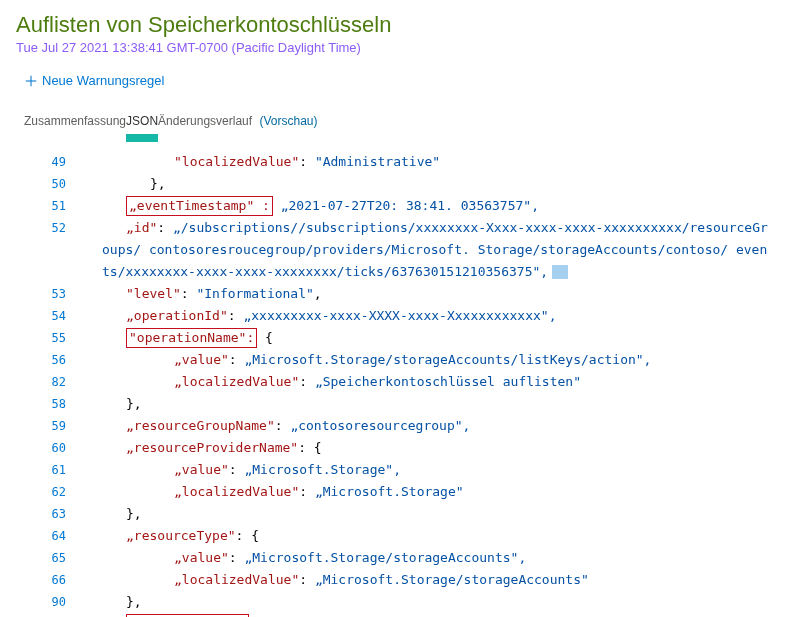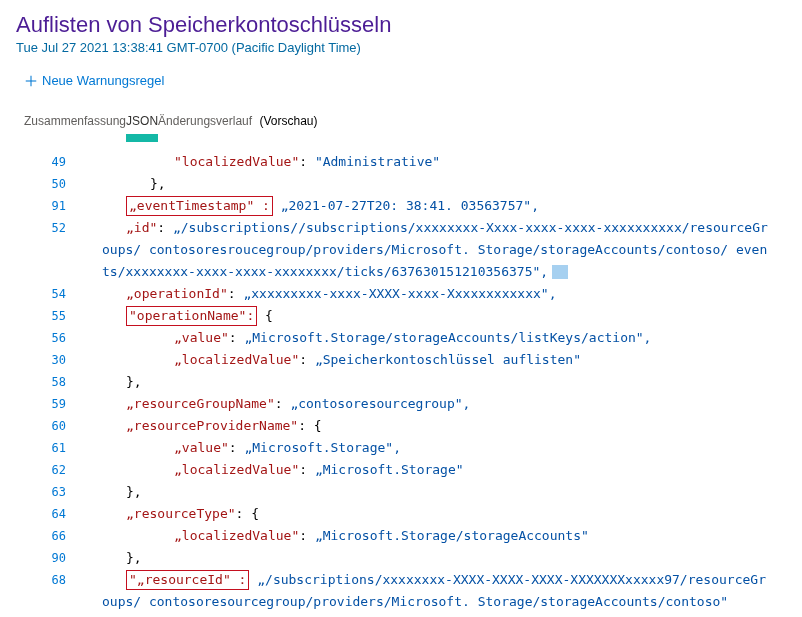--- a/index.html
+++ b/index.html
@@ -6,26 +6,26 @@
     body {
       font-family: "Segoe UI", -apple-system, sans-serif;
       background: #fff;
       color: #323130;
       width: 802px;
       padding: 12px 16px 0 16px;
     }
     h1.title {
       font-size: 22px;
       font-weight: 400;
-      color: #4c1d95;
+      color: #4d7c0f;
       margin-bottom: 2px;
     }
     .timestamp {
       font-size: 13px;
-      color: #0369a1;
+      color: #8b5cf6;
       margin-bottom: 18px;
     }
     .toolbar {
       margin: 6px 0 18px 8px;
     }
     .new-alert {
       display: inline-flex;
       align-items: center;
       gap: 4px;
       color: #0078d4;
@@ -49,21 +49,21 @@
     .tab {
       padding: 4px 0 6px 0;
       cursor: pointer;
     }
     .tab.selected {
       color: #323130;
       border-bottom: 8px solid #14b8a6;
       margin-bottom: -1px;
     }
     .preview {
-      color: #000000;
+      color: #0369a1;
       margin-left: 4px;
     }
     .code-area {
       margin: 10px 16px 0 28px;
       overflow: hidden;
     }
     .code-line {
       display: flex;
       align-items: flex-start;
       font-family: Consolas, Menlo, monospace;
@@ -139,41 +139,45 @@
 <div class="code-area" id="code-area">
     <div class="code-line">
       <div class="line-no">49</div>
       <div class="line-body"><span class="indent3"></span><span class="tok-key">"localizedValue"</span><span class="tok-punc">: </span><span class="tok-str">"Administrative"</span></div>
     </div>
     <div class="code-line">
       <div class="line-no">50</div>
       <div class="line-body"><span class="indent2"></span><span class="tok-punc">},</span></div>
     </div>
     <div class="code-line">
-      <div class="line-no">91</div>
+      <div class="line-no">51</div>
       <div class="line-body"><span class="indent1"></span><span class="boxed tok-key">„eventTimestamp"   :</span><span class="tok-plain"> </span><span class="tok-str">„2021-07-27T20: 38:41. 03563757",</span></div>
     </div>
     <div class="code-line">
       <div class="line-no">52</div>
       <div class="line-body"><span class="indent1"></span><span class="tok-key2">„id"</span><span class="tok-punc">: </span><span class="tok-str">„/subscriptions//subscriptions/xxxxxxxx-Xxxx-xxxx-xxxx-xxxxxxxxxx/resourceGroups/ contosoresroucegroup/providers/Microsoft.     Storage/storageAccounts/contoso/ events/xxxxxxxx-xxxx-xxxx-xxxxxxxx/ticks/637630151210356375",</span><span class="hl-square"></span></div>
     </div>
     <div class="code-line">
+      <div class="line-no">53</div>
+      <div class="line-body"><span class="indent1"></span><span class="tok-key">"level"</span><span class="tok-punc">: </span><span class="tok-str">"Informational"</span><span class="tok-punc">,</span></div>
+    </div>
+    <div class="code-line">
       <div class="line-no">54</div>
       <div class="line-body"><span class="indent1"></span><span class="tok-key2">„operationId"</span><span class="tok-punc">: </span><span class="tok-str">„xxxxxxxxx-xxxx-XXXX-xxxx-Xxxxxxxxxxxx",</span></div>
     </div>
     <div class="code-line">
       <div class="line-no">55</div>
       <div class="line-body"><span class="indent1"></span><span class="boxed tok-key">"operationName":</span><span class="tok-plain"> </span><span class="tok-punc">{</span></div>
     </div>
     <div class="code-line">
       <div class="line-no">56</div>
       <div class="line-body"><span class="indent3"></span><span class="tok-key2">„value"</span><span class="tok-punc">:  </span><span class="tok-str">„Microsoft.Storage/storageAccounts/listKeys/action",</span></div>
     </div>
     <div class="code-line">
-      <div class="line-no">30</div>
+      <div class="line-no">82</div>
       <div class="line-body"><span class="indent3"></span><span class="tok-key2">„localizedValue"</span><span class="tok-punc">: </span><span class="tok-str">„Speicherkontoschlüssel auflisten"</span></div>
     </div>
     <div class="code-line">
       <div class="line-no">58</div>
       <div class="line-body"><span class="indent1"></span><span class="tok-punc">},</span></div>
     </div>
     <div class="code-line">
       <div class="line-no">59</div>
       <div class="line-body"><span class="indent1"></span><span class="tok-key2">„resourceGroupName"</span><span class="tok-punc">: </span><span class="tok-str">„contosoresourcegroup",</span></div>
     </div>
@@ -191,20 +195,24 @@
     </div>
     <div class="code-line">
       <div class="line-no">63</div>
       <div class="line-body"><span class="indent1"></span><span class="tok-punc">},</span></div>
     </div>
     <div class="code-line">
       <div class="line-no">64</div>
       <div class="line-body"><span class="indent1"></span><span class="tok-key2">„resourceType"</span><span class="tok-punc">:   </span><span class="tok-punc">{</span></div>
     </div>
     <div class="code-line">
+      <div class="line-no">65</div>
+      <div class="line-body"><span class="indent3"></span><span class="tok-key2">„value"</span><span class="tok-punc">: </span><span class="tok-str">„Microsoft.Storage/storageAccounts",</span></div>
+    </div>
+    <div class="code-line">
       <div class="line-no">66</div>
       <div class="line-body"><span class="indent3"></span><span class="tok-key2">„localizedValue"</span><span class="tok-punc">: </span><span class="tok-str">„Microsoft.Storage/storageAccounts"</span></div>
     </div>
     <div class="code-line">
       <div class="line-no">90</div>
       <div class="line-body"><span class="indent1"></span><span class="tok-punc">},</span></div>
     </div>
     <div class="code-line">
       <div class="line-no">68</div>
       <div class="line-body"><span class="indent1"></span><span class="boxed tok-key">"„resourceId"  :</span><span class="tok-plain"> </span><span class="tok-str">„/subscriptions/xxxxxxxx-XXXX-XXXX-XXXX-XXXXXXXxxxxx97/resourceGroups/ contosoresourcegroup/providers/Microsoft.      Storage/storageAccounts/contoso"</span></div>

